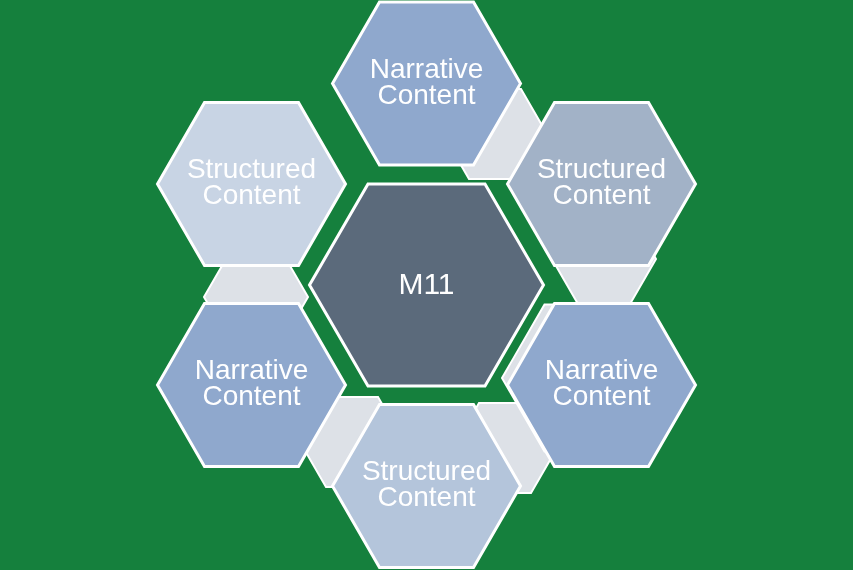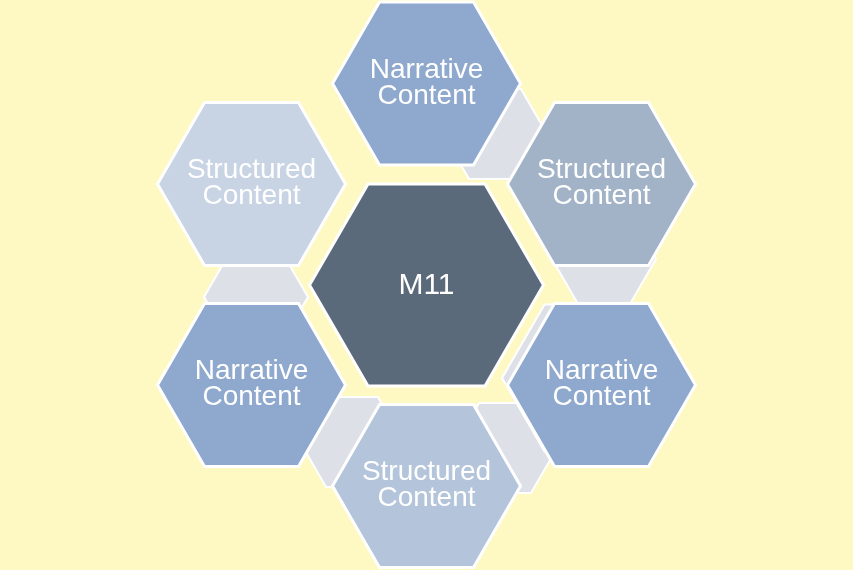--- a/index.html
+++ b/index.html
@@ -5,21 +5,21 @@
   html, body {
     margin: 0;
     padding: 0;
     background: #ffffff;
     font-family: "Liberation Sans", sans-serif;
   }
   .stage {
     position: relative;
     width: 853px;
     height: 570px;
-    background: #fef9c3;
+    background: #15803d;
     overflow: hidden;
   }
   svg text {
     font-family: "Liberation Sans", sans-serif;
     fill: #ffffff;
   }
   .node-label { font-size: 28px; }
   .center-label { font-size: 30px; }
 </style>
 </head>

